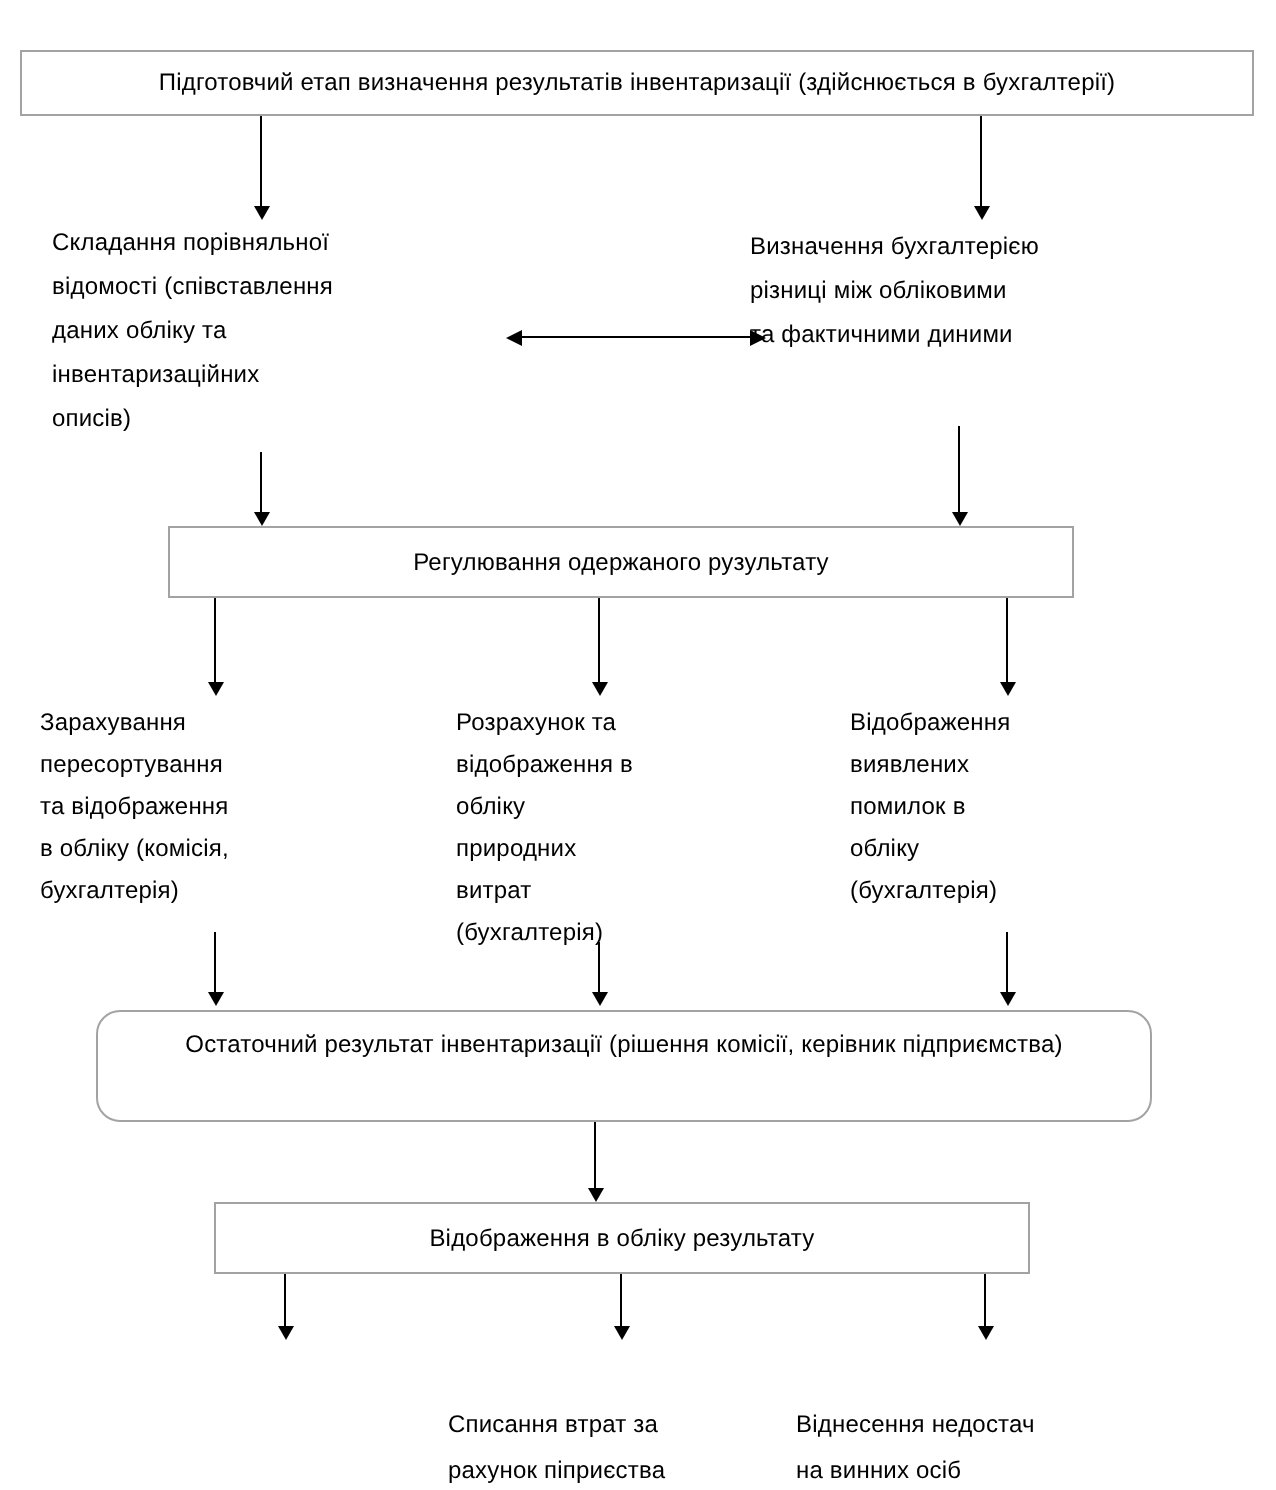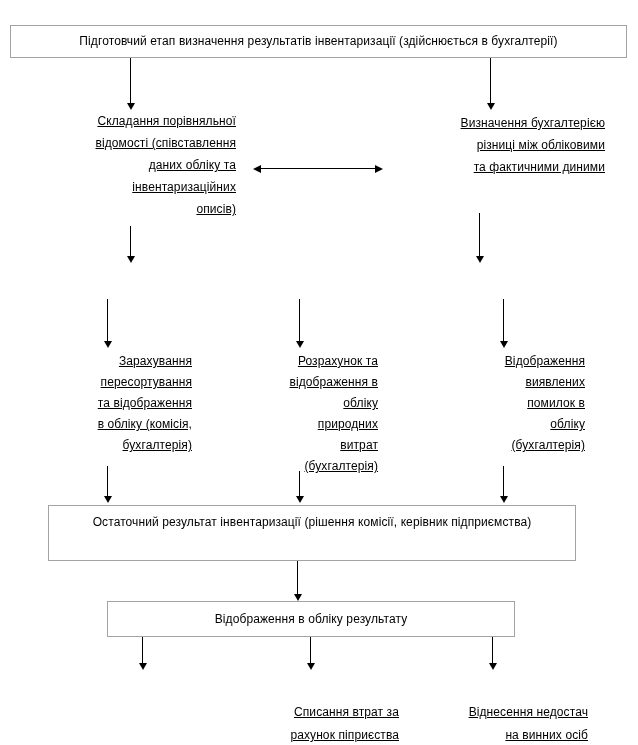--- a/index.html
+++ b/index.html
@@ -28,23 +28,22 @@
     text-align: center;
     box-sizing: border-box;
     line-height: 15px;
   }
   .box.top-text {
     align-items: flex-start;
     padding-top: 9px;
   }
   .tblock {
     position: absolute;
-    text-align: right;
+    text-align: left;
     white-space: pre-line;
-    text-decoration: underline;
   }
   .lh22 { line-height: 22px; }
   .lh21 { line-height: 21px; }
   .lh23 { line-height: 23px; }
   
   .va {
     position: absolute;
     width: 0;
     border-left: 1px solid #000000;
   }
@@ -106,20 +105,21 @@
 
   <div class="tblock lh22" style="left:375px; top:112px; width:230px;">Визначення бухгалтерією
 різниці між обліковими
 та фактичними диними</div>
 
   <div class="ha" style="left:261px; top:168px; width:114px;"></div>
 
   <div class="va" style="left:130px; top:226px; height:30px;"></div>
   <div class="va" style="left:479px; top:213px; height:43px;"></div>
 
+  <div class="box" style="left:84px; top:263px; width:453px; height:36px;">Регулювання одержаного рузультату</div>
 
   <div class="va" style="left:107px; top:299px; height:42px;"></div>
   <div class="va" style="left:299px; top:299px; height:42px;"></div>
   <div class="va" style="left:503px; top:299px; height:42px;"></div>
 
   <div class="tblock lh21" style="left:20px; top:351px; width:172px;">Зарахування
 пересортування
 та відображення
 в обліку (комісія,
 бухгалтерія)</div>
@@ -132,21 +132,21 @@
   <div class="tblock lh21" style="left:425px; top:351px; width:160px;">Відображення
 виявлених
 помилок в
 обліку
 (бухгалтерія)</div>
 
   <div class="va" style="left:107px; top:466px; height:30px;"></div>
   <div class="va" style="left:299px; top:471px; height:25px;"></div>
   <div class="va" style="left:503px; top:466px; height:30px;"></div>
 
-  <div class="box top-text" style="left:48px; top:505px; width:528px; height:56px;">Остаточний результат інвентаризації (рішення комісії, керівник підприємства)</div>
+  <div class="box top-text" style="left:48px; top:505px; width:528px; height:56px;border-radius:12px;">Остаточний результат інвентаризації (рішення комісії, керівник підприємства)</div>
 
   <div class="va" style="left:297px; top:561px; height:33px;"></div>
 
   <div class="box" style="left:107px; top:601px; width:408px; height:36px;">Відображення в обліку результату</div>
 
   <div class="va" style="left:142px; top:637px; height:26px;"></div>
   <div class="va" style="left:310px; top:637px; height:26px;"></div>
   <div class="va" style="left:492px; top:637px; height:26px;"></div>
 
   <div class="tblock lh23" style="left:224px; top:673px; width:175px;margin-top:28px;">Списання втрат за

